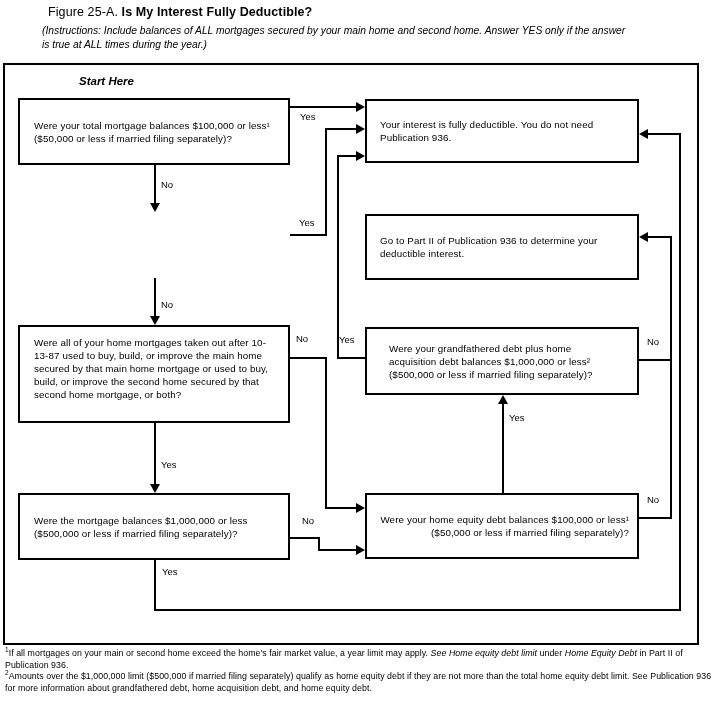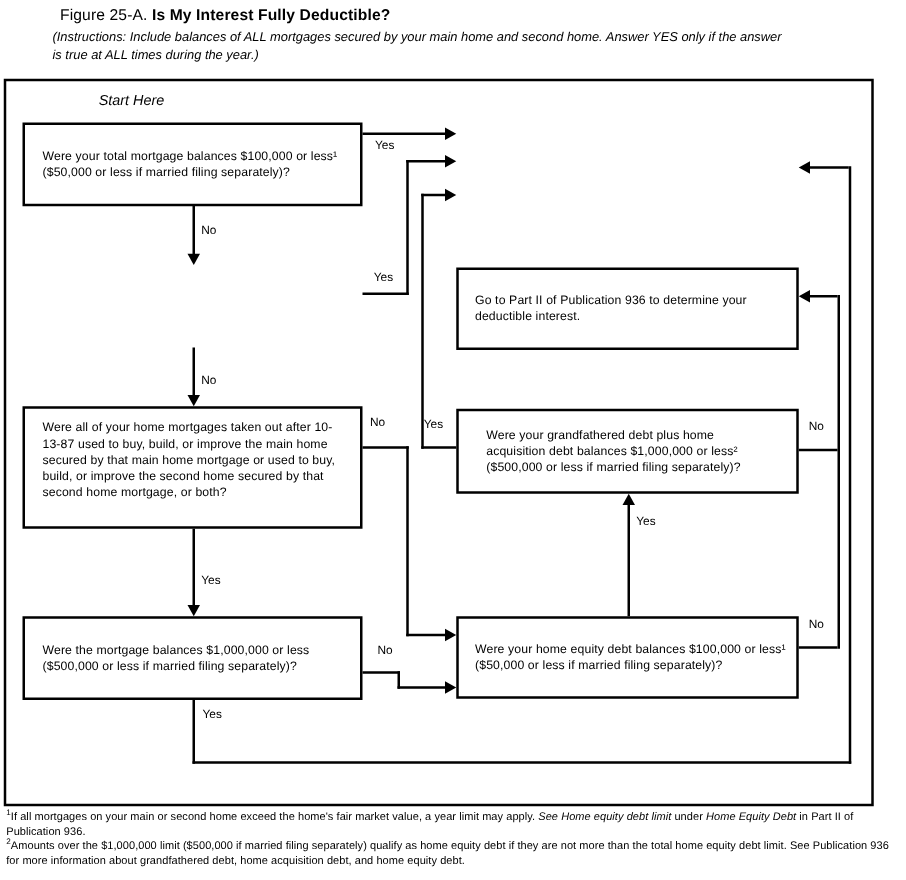--- a/index.html
+++ b/index.html
@@ -5,21 +5,21 @@
   html,body { margin:0; padding:0; background:#fff; }
   .canvas {
     position:relative; width:725px; height:704px;
     font-family:"Liberation Sans", sans-serif;
     background:#fff; color:#000; overflow:hidden;
   }
   .title { position:absolute; left:8px; top:5px; font-size:12.5px; letter-spacing:.1px;margin-left:40px; }
   .title .bold { font-weight:bold; }
   .instructions { position:absolute; left:8px; top:24px; font-size:10.3px; font-style:italic; line-height:13.5px;margin-left:34px; }
   .chart-border { position:absolute; left:3px; top:63px; width:692px; height:578px; border:2px solid #000; }
-  .start-here { position:absolute; left:79px; top:75px; font-size:11.5px; font-weight:normal; font-style:italic; }
+  .start-here { position:absolute; left:79px; top:75px; font-size:11.5px; font-weight:bold; font-style:italic; }
   .node {
     position:absolute; border:2px solid #000; background:#fff;
     display:flex; align-items:center; box-sizing:border-box;
     font-size:9.8px; line-height:13px; letter-spacing:.1px;
   }
   .node > span { display:block; }
   .line { position:absolute; background:#000; }
   .elabel { position:absolute; font-size:9.5px; }
   .ah { position:absolute; width:0; height:0; }
   .ah.r { border-top:5px solid transparent; border-bottom:5px solid transparent; border-left:9px solid #000; }
@@ -49,27 +49,30 @@
   <div class="node" style="left:18px;top:98px;width:272px;height:67px;padding:0 10px 0 14px;">
       <span>Were your total mortgage balances $100,000 or less¹ ($50,000 or less if married filing separately)?</span>
     </div>
   <div class="node" style="left:18px;top:325px;width:272px;height:98px;padding:0 10px 12px 14px;">
       <span>Were all of your home mortgages taken out after 10-13-87 used to buy, build, or improve the main home secured by that main home mortgage or used to buy, build, or improve the second home secured by that second home mortgage, or both?</span>
     </div>
   <div class="node" style="left:18px;top:493px;width:272px;height:67px;padding:0 10px 0 14px;">
       <span>Were the mortgage balances $1,000,000 or less ($500,000 or less if married filing separately)?</span>
     </div>
 
+  <div class="node" style="left:365px;top:99px;width:274px;height:64px;padding:0 8px 0 13px;">
+      <span>Your interest is fully deductible. You do not need Publication 936.</span>
+    </div>
   <div class="node" style="left:365px;top:214px;width:274px;height:66px;padding:0 8px 0 13px;">
       <span>Go to Part II of Publication 936 to determine your deductible interest.</span>
     </div>
   <div class="node" style="left:365px;top:327px;width:274px;height:68px;padding:0 25px 0 22px;">
       <span>Were your grandfathered debt plus home acquisition debt balances $1,000,000 or less² ($500,000 or less if married filing separately)?</span>
     </div>
-  <div class="node" style="left:365px;top:493px;width:274px;height:66px;padding:0 8px 0 13px;">
+  <div class="node" style="left:365px;top:493px;width:274px;height:66px;padding:0 8px 0 13px;text-align:right;">
       <span>Were your home equity debt balances $100,000 or less¹ ($50,000 or less if married filing separately)?</span>
     </div>
 
   <div class="line" style="left:154px;top:164px;width:2px;height:42px;"></div>
   <div class="line" style="left:154px;top:278px;width:2px;height:40px;"></div>
   <div class="line" style="left:154px;top:423px;width:2px;height:63px;"></div>
   <div class="line" style="left:290px;top:106px;width:68px;height:2px;"></div>
   <div class="line" style="left:290px;top:234px;width:37px;height:2px;"></div>
   <div class="line" style="left:325px;top:128px;width:2px;height:108px;"></div>
   <div class="line" style="left:325px;top:128px;width:33px;height:2px;"></div>

